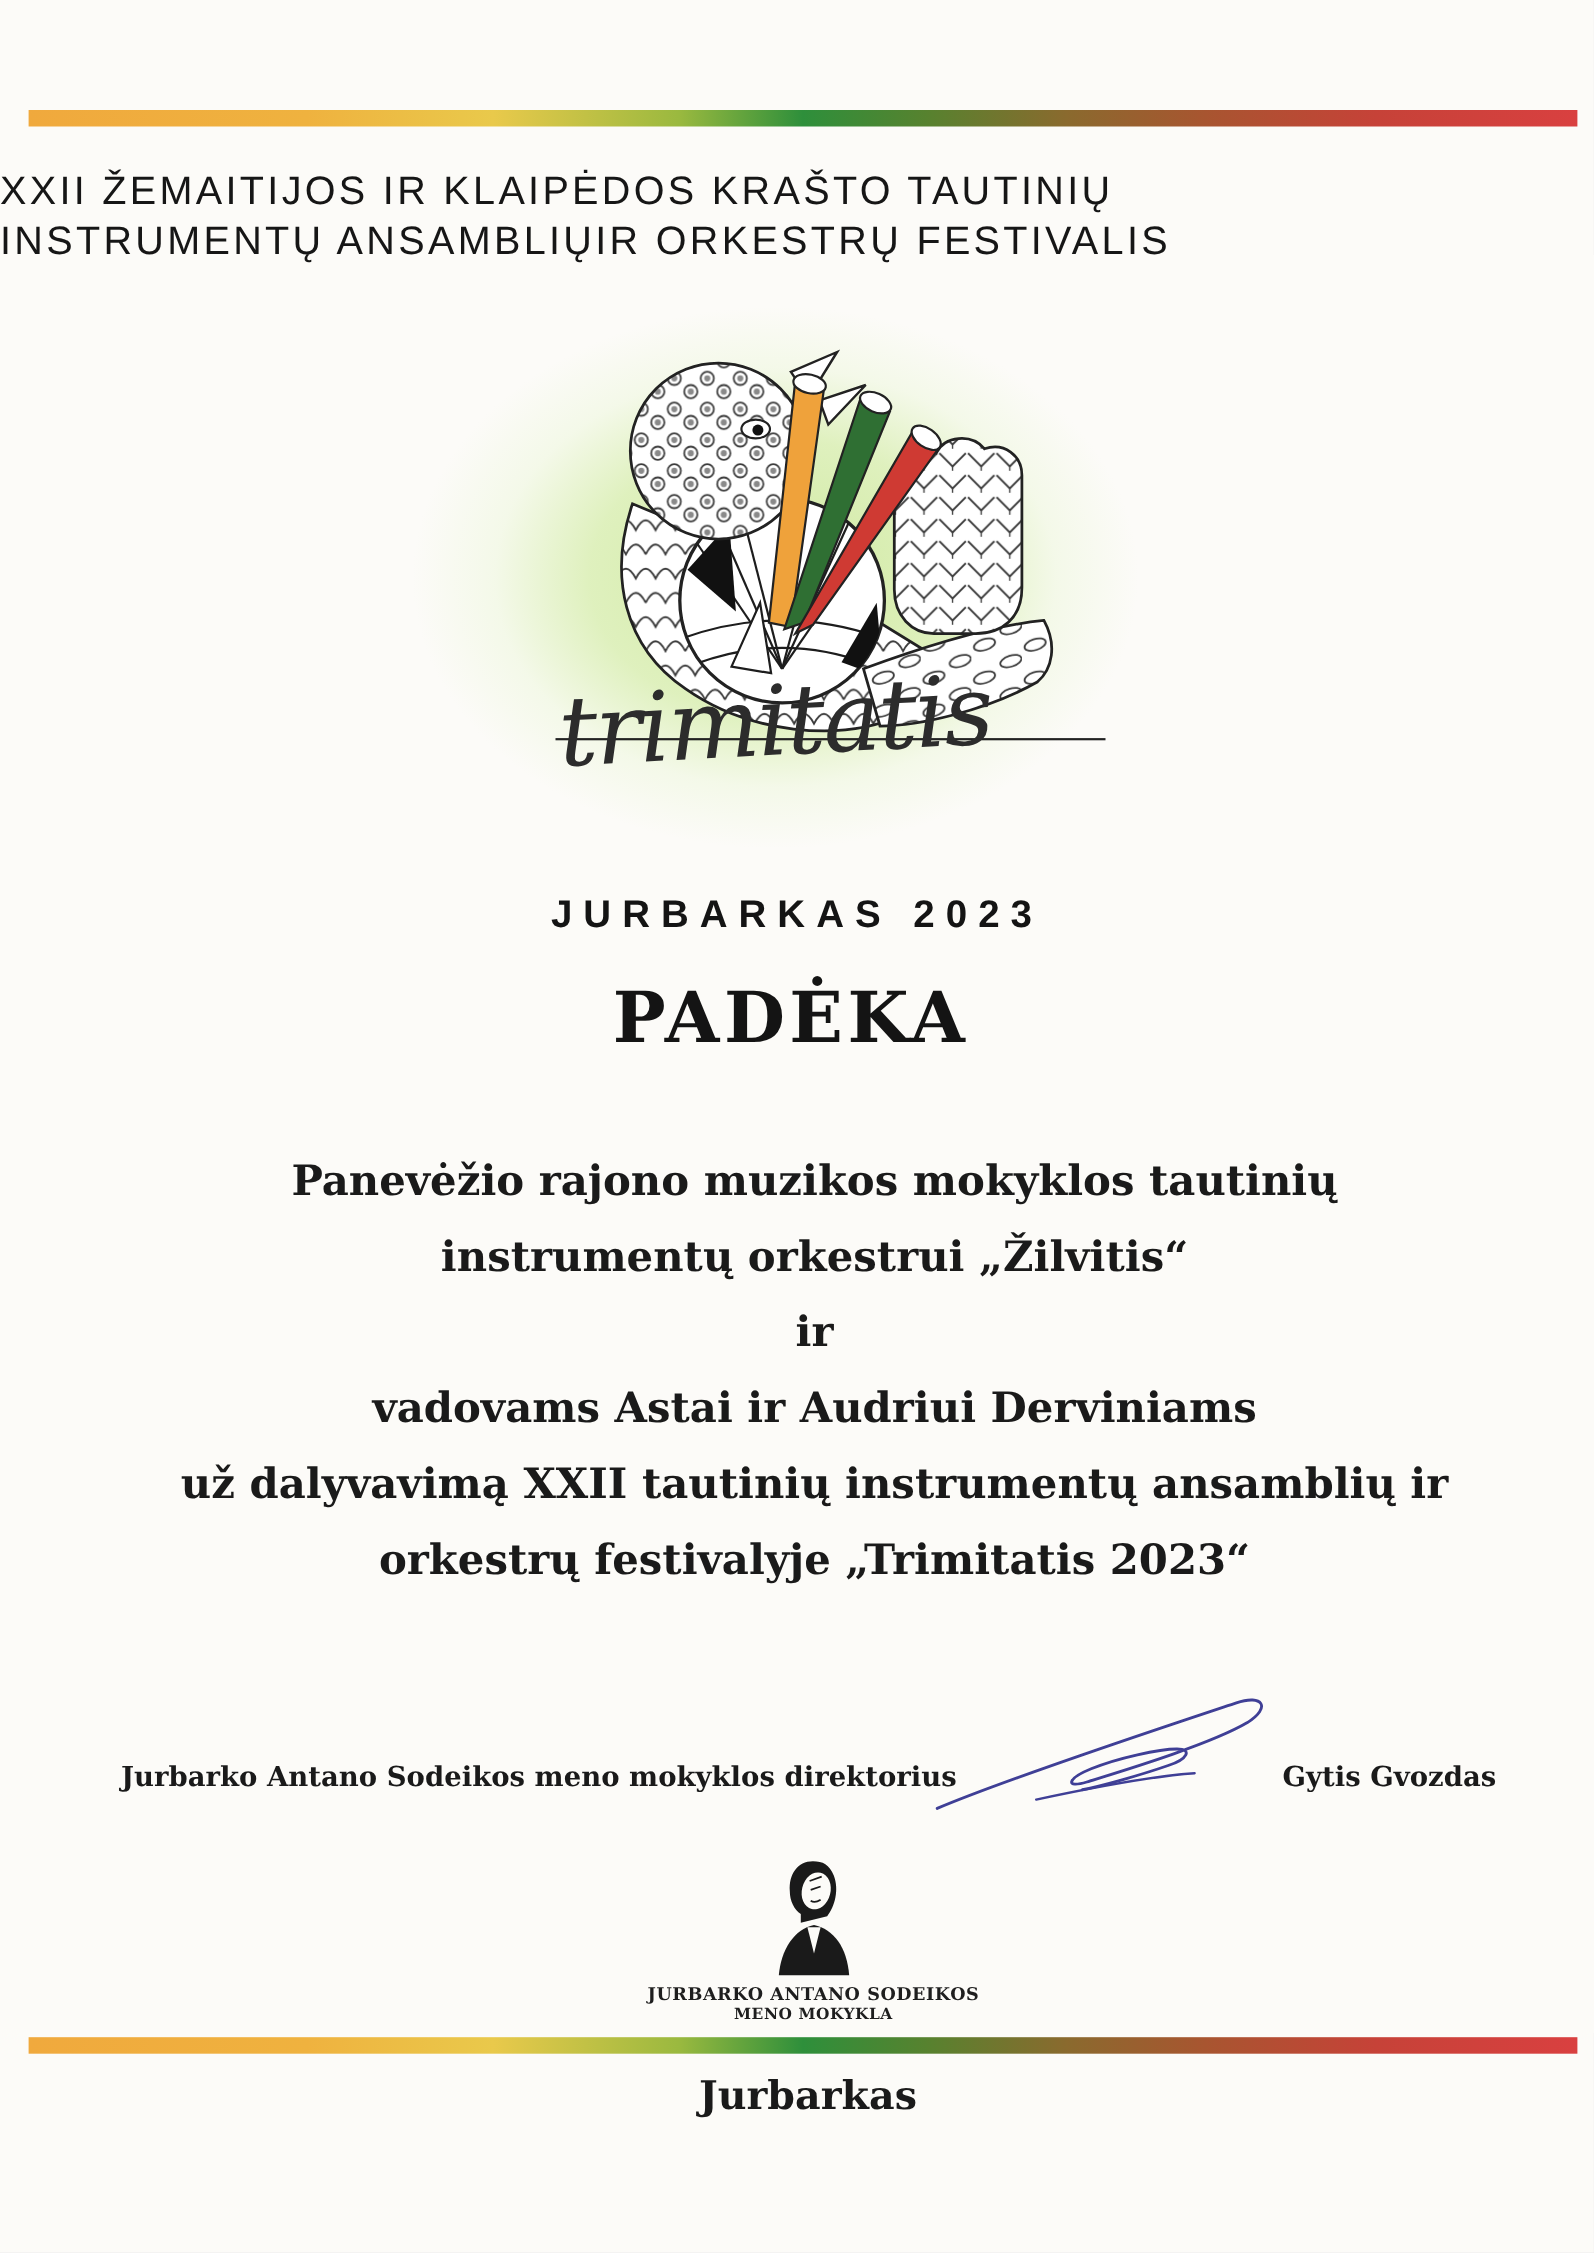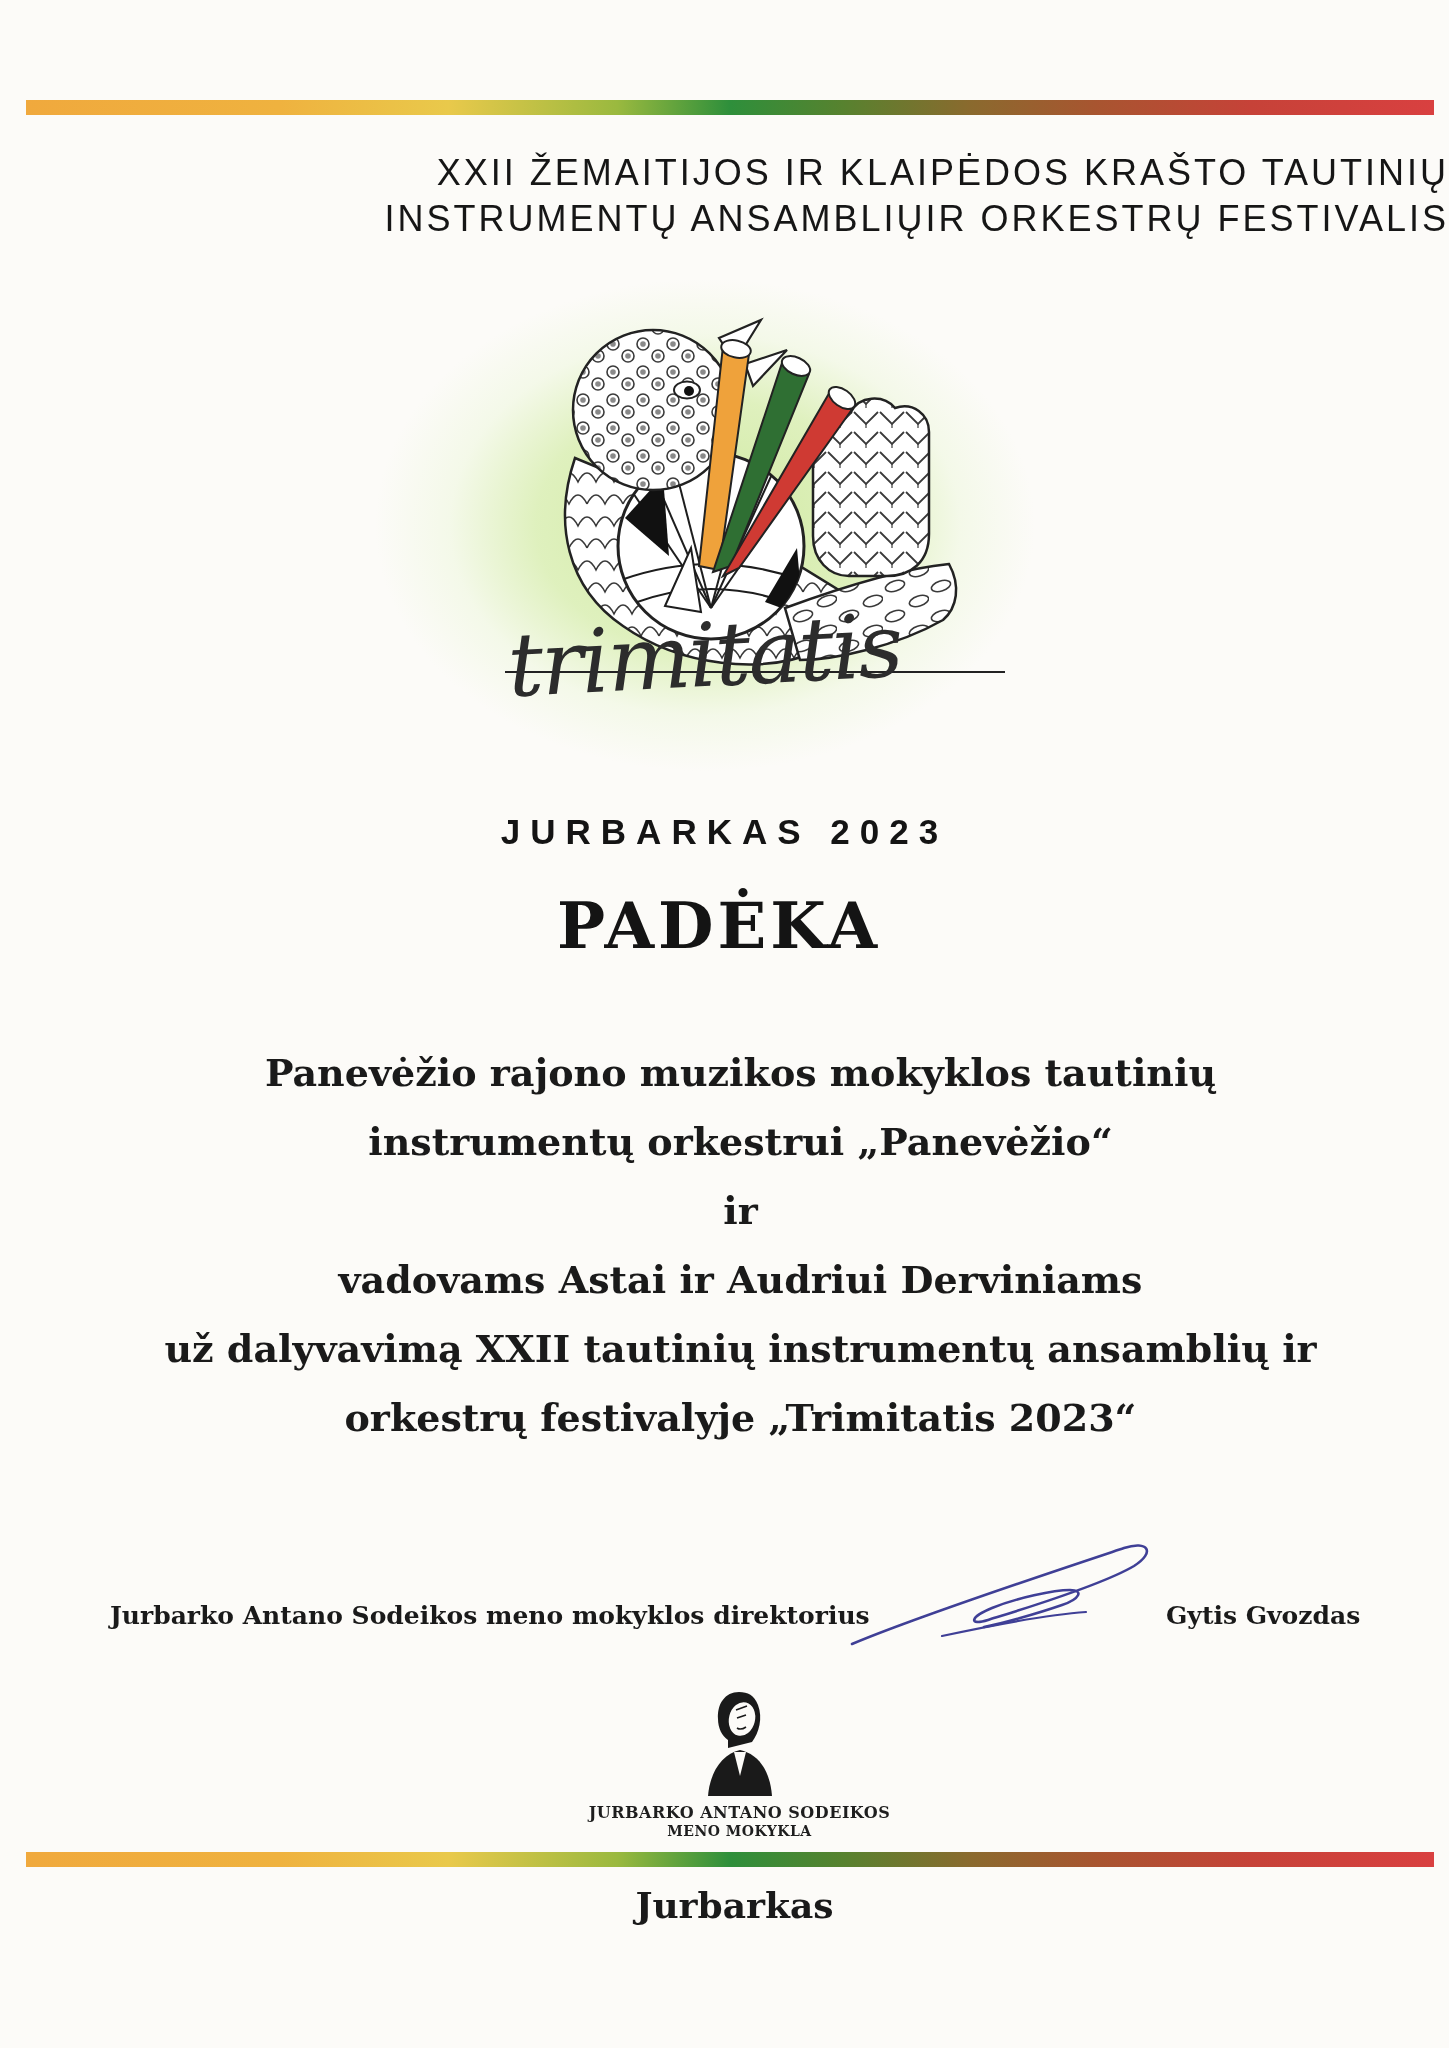--- a/index.html
+++ b/index.html
@@ -16,21 +16,21 @@
     position:absolute;left:26px;right:15px;height:15px;
     background:linear-gradient(90deg,
       #f0a93d 0%, #efb23f 18%, #e9c94b 30%, #9ab93f 42%,
       #2e8f3b 50%, #57822f 58%, #8a6a2e 67%, #a85530 76%,
       #c64238 87%, #d94040 100%);
   }
   .flag-bar.top{top:100px;}
   .flag-bar.bottom{top:1852px;}
 
   .festival-title{
-    position:absolute;left:0;right:0;text-align:right;
+    position:absolute;left:0;right:0;text-align:left;
     font-family:"Liberation Sans",sans-serif;
     font-weight:400;font-size:36px;letter-spacing:3px;
     color:#161616;white-space:nowrap;
   }
   .festival-title.line1{top:152px;}
   .festival-title.line2{top:198px;}
 
   .glow{
     position:absolute;left:330px;top:245px;width:750px;height:560px;
     background:radial-gradient(closest-side,
@@ -175,21 +175,21 @@
 
   <div class="script-line"></div>
   <div class="script-word">trimitatis</div>
 
   <div class="event-line">JURBARKAS 2023</div>
 
   <div class="cert-title">PADĖKA</div>
 
   <div class="body-block">
     <div>Panevėžio rajono muzikos mokyklos tautinių</div>
-    <div>instrumentų orkestrui „Panevėžio“</div>
+    <div>instrumentų orkestrui „Žilvitis“</div>
     <div>ir</div>
     <div>vadovams Astai ir Audriui Derviniams</div>
     <div>už dalyvavimą XXII tautinių instrumentų ansamblių ir</div>
     <div>orkestrų festivalyje „Trimitatis 2023“</div>
   </div>
 
   <div class="sig-role">Jurbarko Antano Sodeikos meno mokyklos direktorius</div>
 
   <svg class="sig-mark" viewBox="0 0 335 140" xmlns="http://www.w3.org/2000/svg">
     <path d="M14,112 C80,84 244,30 286,16 C310,8 318,20 296,34 C262,54 182,78 150,88 C130,94 132,85 154,76 C178,66 216,58 232,58 C246,58 242,67 224,73 C198,82 162,92 146,95" fill="none" stroke="#3f3f96" stroke-width="2.6" stroke-linecap="round"></path>

